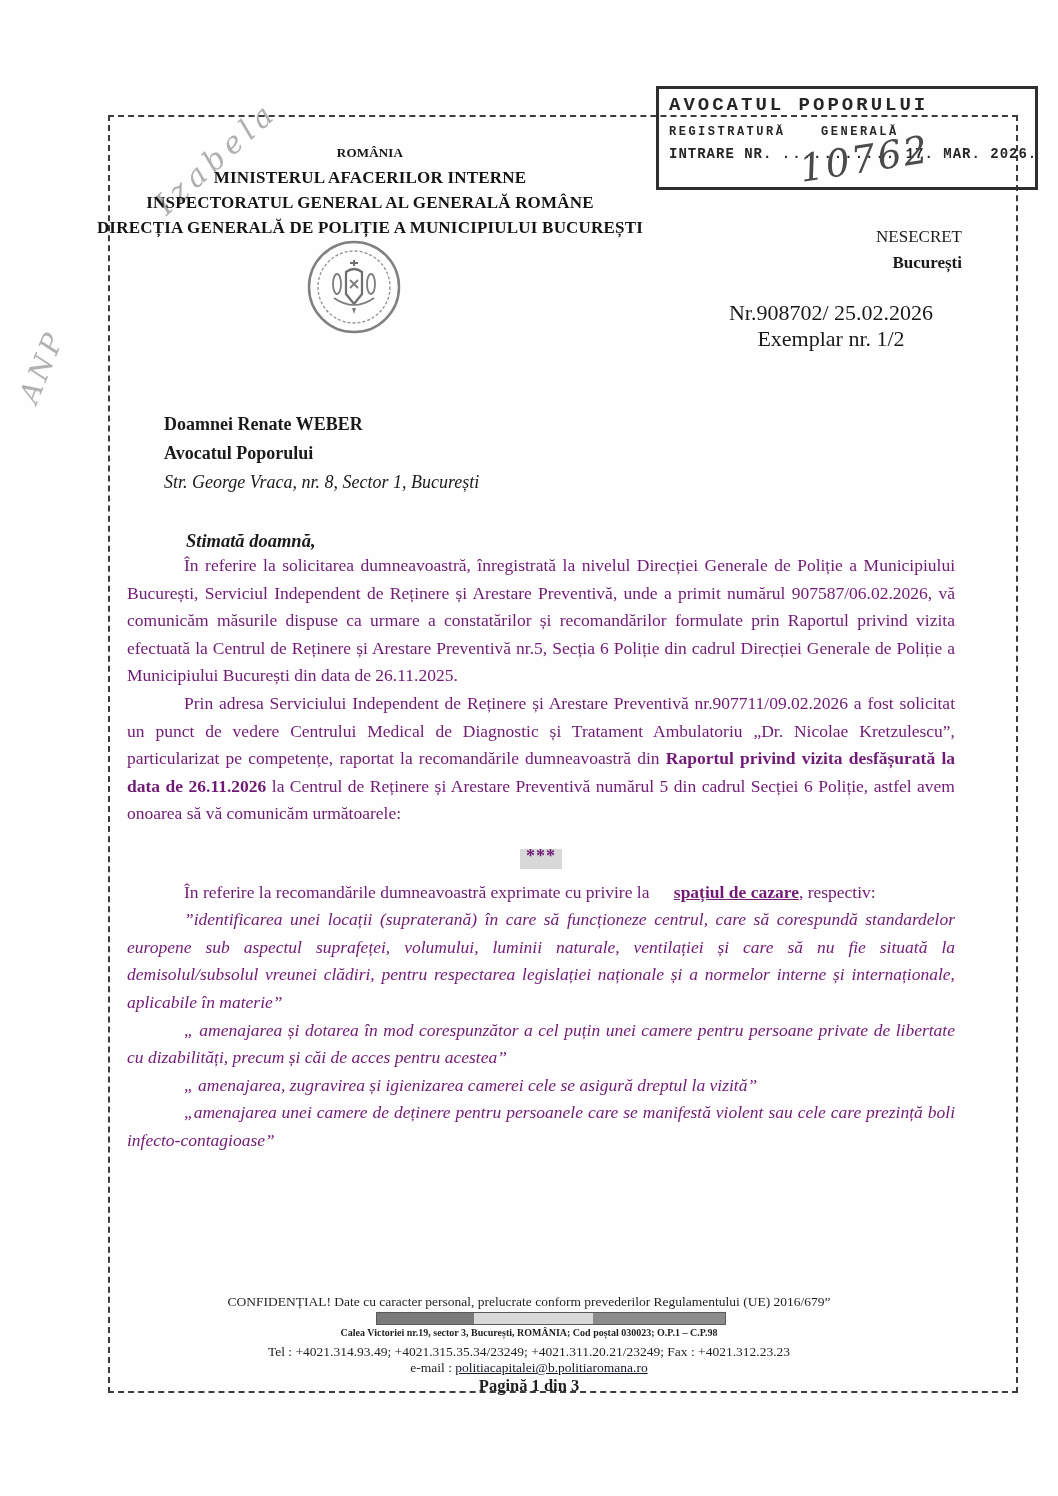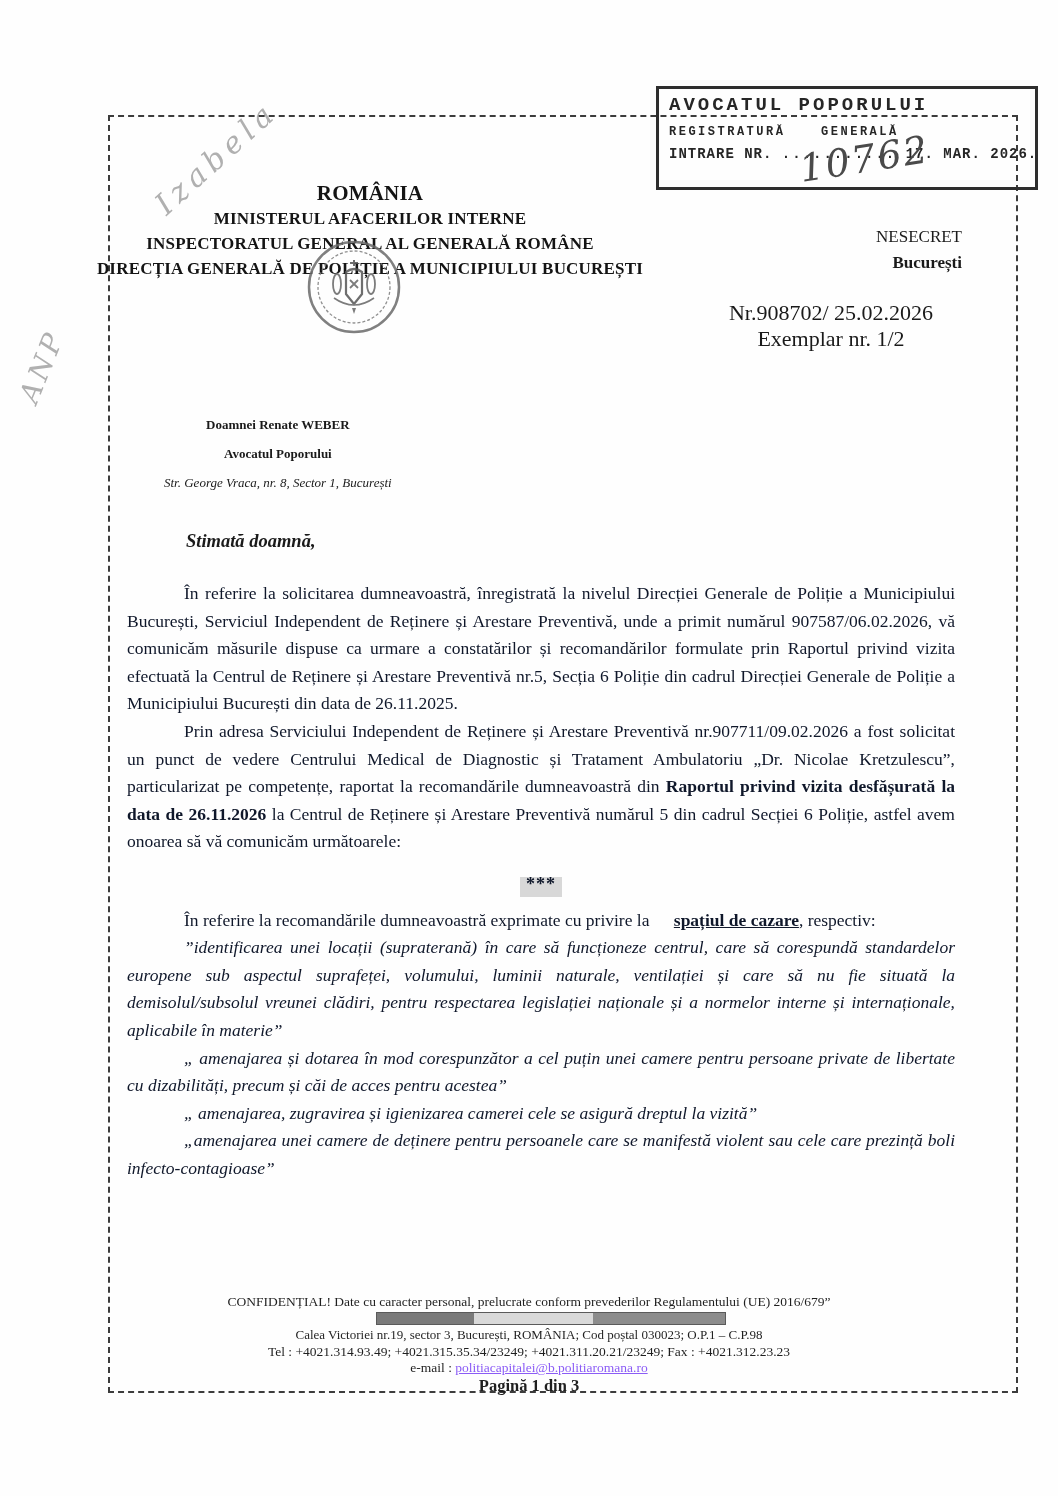--- a/index.html
+++ b/index.html
@@ -12,21 +12,21 @@
   .hand-vert{left:4px;top:350px;font-size:28px;transform:rotate(-68deg);letter-spacing:4px;}
   .hand-diag{left:140px;top:140px;font-size:30px;transform:rotate(-42deg);letter-spacing:6px;}
   
   .frame{
     position:absolute;left:108px;top:115px;width:910px;height:1278px;
     border:2px dashed #3c3c3c;box-sizing:border-box;
   }
   
   .hdr{position:absolute;left:88px;top:140px;width:564px;text-align:center;
        font-weight:bold;font-size:17px;line-height:25px;color:#141414;letter-spacing:0.2px;}
-  .hdr .l0{font-size:21px;margin-top:41px;}
+  .hdr .l0{font-size:13px;}
   
   .seal{position:absolute;left:306px;top:238px;width:96px;height:98px;opacity:0.85;}
   
   .stampbox{
     position:absolute;left:656px;top:86px;width:382px;height:104px;box-sizing:border-box;
     border:3px solid #2e2e2e;padding:5px 8px 0 10px;color:#262626;
     font-family:"Liberation Mono", monospace;
   }
   .stamp-title{font-size:19px;font-weight:bold;letter-spacing:3px;white-space:nowrap;}
   .stamp-l2{font-size:12px;font-weight:bold;letter-spacing:2.5px;word-spacing:26px;margin-top:9px;white-space:nowrap;}
@@ -34,44 +34,44 @@
   .stamp-dots{letter-spacing:2px;}
   .stamp-num{
     position:absolute;left:140px;top:48px;font-family:"DejaVu Serif",serif;font-style:italic;
     font-size:38px;color:#4a4a4a;transform:rotate(-9deg);letter-spacing:2px;font-weight:normal;
   }
   
   .class-block{position:absolute;left:700px;top:224px;width:262px;text-align:right;font-size:17px;line-height:26px;}
   .class-city{font-weight:bold;}
   .nr-block{position:absolute;left:700px;top:300px;width:262px;text-align:center;font-size:22px;line-height:26px;}
   
-  .recipient{position:absolute;left:164px;top:410px;font-size:13px;line-height:29px;text-align:center;}
+  .recipient{position:absolute;left:164px;top:410px;font-size:18px;line-height:29px;}
   .r-bold{font-weight:bold;}
   .r-it{font-style:italic;}
   
   .salutation{position:absolute;left:186px;top:531px;font-weight:bold;font-style:italic;font-size:18.5px;}
   
-  .bodytext{position:absolute;left:127px;top:580px;width:828px;font-size:17.5px;line-height:27.6px;
-            text-align:justify;color:#0f172a;}
+  .bodytext{position:absolute;left:127px;top:552px;width:828px;font-size:17.5px;line-height:27.6px;
+            text-align:justify;color:#701a75;}
   .bodytext p{margin:0;text-indent:57px;}
   .sep{text-align:center;text-indent:0 !important;margin:15px 0 8px 0 !important;}
   .sep-mark{display:inline-block;background:#d8d8d8;padding:1px 6px 7px 6px;font-weight:bold;
             font-size:18px;letter-spacing:1px;line-height:12px;}
   .q{font-style:italic;}
   .b{font-weight:bold;}
   .bu{font-weight:bold;text-decoration:underline;margin-left:20px;}
   
   .f-line{position:absolute;left:0;width:1058px;text-align:center;color:#1f1f1f;}
   .f-conf{top:1294px;font-size:13.5px;}
   .f-bar{position:absolute;left:376px;top:1312px;width:348px;height:11px;border:1px solid #5a5a5a;
          background:linear-gradient(to right,#7a7a7a 0%,#7a7a7a 28%,#d9d9d9 28%,#d9d9d9 62%,#8c8c8c 62%,#8c8c8c 100%);}
-  .f-addr{top:1327px;font-size:13px;}
+  .f-addr{top:1327px;font-size:10px;font-weight:bold;}
   .f-tel{top:1344px;font-size:13.5px;}
   .f-mail{top:1360px;font-size:13.5px;}
-  .f-mail a{color:#8b5cf6;}
+  .f-mail a{color:#0f172a;}
   .f-page{top:1376px;font-size:16.5px;font-weight:bold;}
 </style>
 </head>
 <body>
 
 <div class="page">
 
   <span class="hand hand-vert">ANP</span>
   <span class="hand hand-diag">Izabela</span>
 

